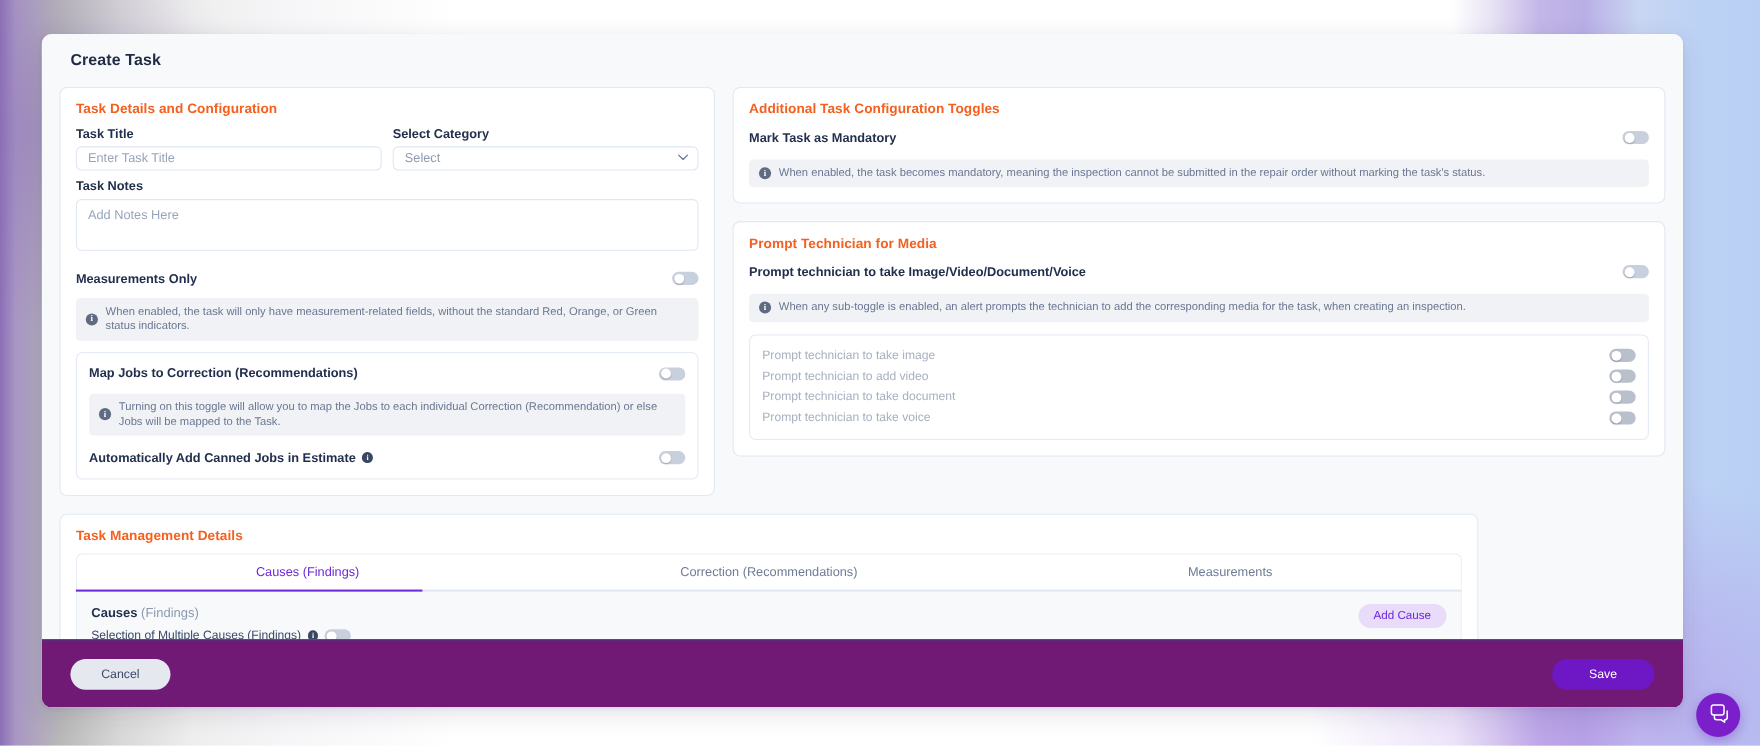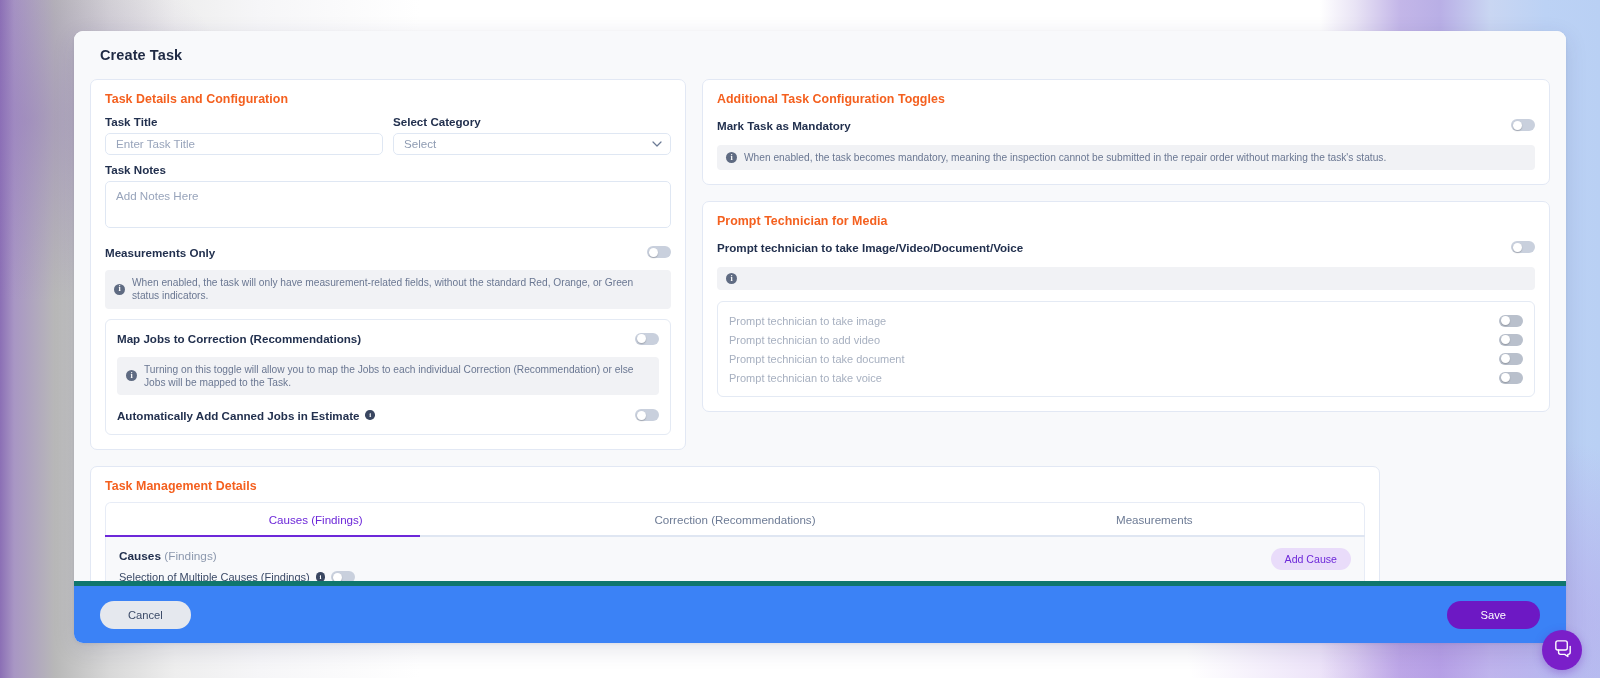--- a/index.html
+++ b/index.html
@@ -41,21 +41,20 @@
     left: 38px;
     top: 31px;
     width: 1492px;
     height: 612px;
     background: #f8f9fb;
     border-radius: 9px;
     box-shadow: 0 6px 22px rgba(40,40,90,0.13), 0 1px 3px rgba(40,40,90,0.08);
     overflow: hidden;
     display: flex;
     flex-direction: column;
-    margin-left: 36px;
   }
 
   .dialog-header {
     height: 48px;
     flex: 0 0 48px;
     display: flex;
     align-items: center;
     padding: 0 26px;
     background: #f8f9fb;
   }
@@ -325,22 +324,22 @@
     border-radius: 13px;
     font-family: "Liberation Sans", sans-serif;
     font-size: 10.6px;
     padding: 5px 14px;
     cursor: pointer;
   }
 
   
   .dialog-footer {
     flex: 0 0 62px;
-    background: #3b82f6;
-    border-top: 5px solid #0f766e;
+    background: #701a75;
+    border-top: 1px solid #0f766e;
     display: flex;
     align-items: center;
     justify-content: space-between;
     padding: 0 26px;
   }
   .btn-cancel {
     background: #e5e8ee;
     color: #3b4a67;
     border: none;
     border-radius: 16px;
@@ -462,20 +461,21 @@
         </div>
 
         <div class="card card-right" style="margin-top:16px;">
           <div class="section-title">Prompt Technician for Media</div>
           <div class="toggle-row">
             <span class="toggle-row-label">Prompt technician to take Image/Video/Document/Voice</span>
             <div class="toggle"></div>
           </div>
           <div class="info-banner mt10">
             <span class="info-icon">i</span>
+            <span class="info-banner-text">When any sub-toggle is enabled, an alert prompts the technician to add the corresponding media for the task, when creating an inspection.</span>
           </div>
 
           <div class="sub-card" style="margin-top:11px;">
             <div class="sub-toggle-row">
               <span class="sub-toggle-label">Prompt technician to take image</span>
               <div class="toggle muted"></div>
             </div>
             <div class="sub-toggle-row">
               <span class="sub-toggle-label">Prompt technician to add video</span>
               <div class="toggle muted"></div>

